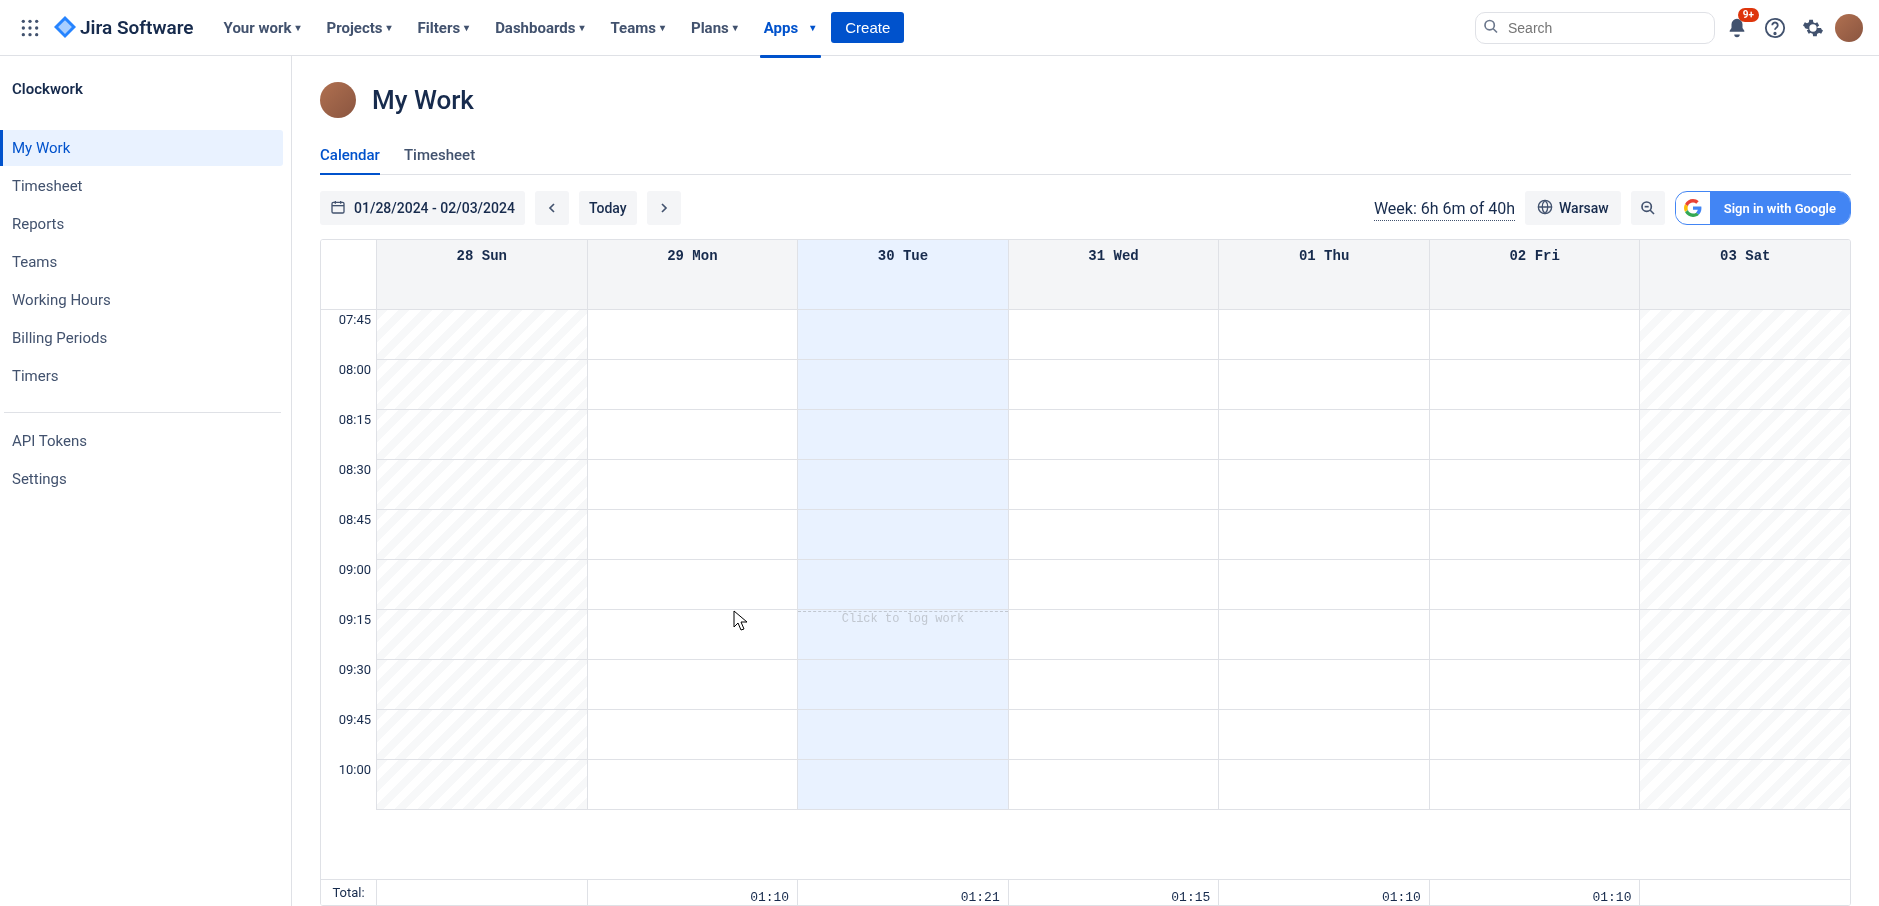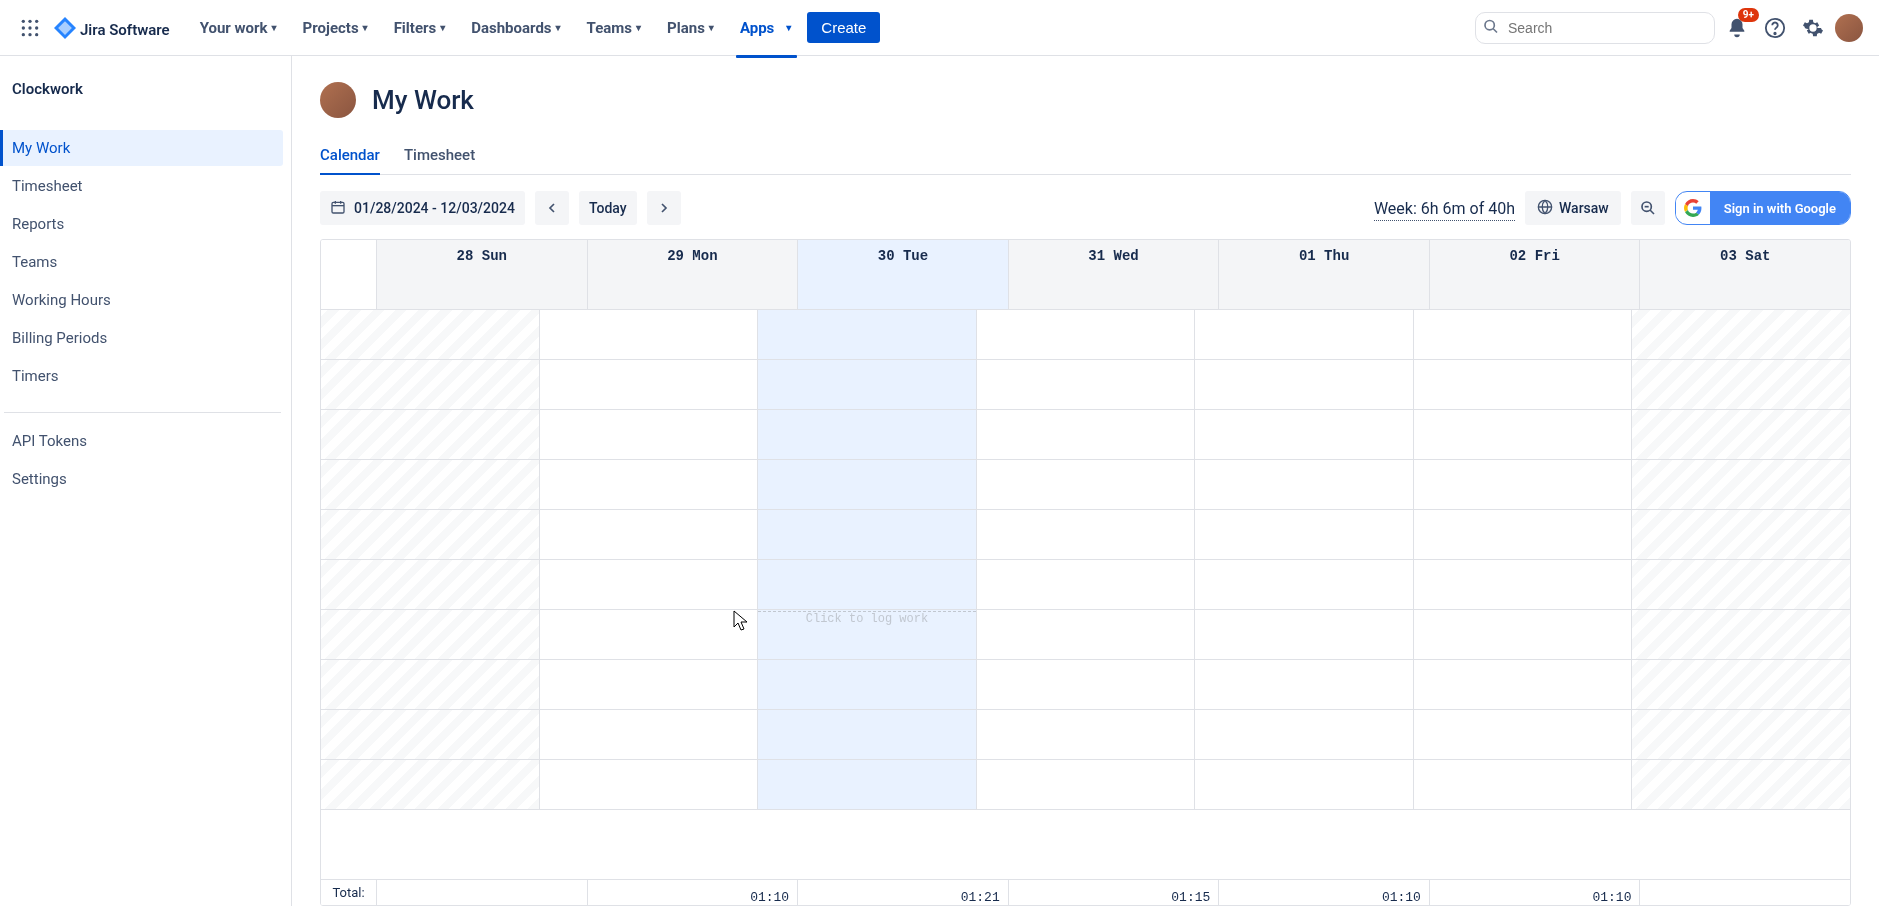--- a/index.html
+++ b/index.html
@@ -26,21 +26,21 @@
 
 .topnav{
   display:flex;
   align-items:center;
   height:56px;
   border-bottom:1px solid var(--border);
   padding:0 16px;
   gap:6px;
 }
 .app-switcher{width:28px;height:28px;display:flex;align-items:center;justify-content:center;border-radius:3px;cursor:pointer;}
-.logo-wrap{display:flex;align-items:flex-end;gap:4px;margin-left:4px;margin-right:14px;font-weight:600;font-size:15px;color:var(--text-dark);}
+.logo-wrap{display:flex;align-items:flex-start;gap:4px;margin-left:4px;margin-right:14px;font-weight:600;font-size:19px;color:var(--text-dark);}
 .nav-item{
   padding:6px 10px;
   border-radius:3px;
   color:var(--text-medium);
   cursor:pointer;
   display:flex;
   align-items:center;
   gap:4px;
   font-size:15px;
   font-weight:700;
@@ -284,21 +284,21 @@
     <div class="toolbar">
       <div class="tb-btn">
         <span>
           <svg width="16" height="16" viewBox="0 0 24 24" fill="none" stroke="#42526E" stroke-width="2">
               <rect x="3" y="5" width="18" height="16" rx="2"></rect>
               <line x1="3" y1="10" x2="21" y2="10"></line>
               <line x1="8" y1="3" x2="8" y2="7"></line>
               <line x1="16" y1="3" x2="16" y2="7"></line>
             </svg>
         </span>
-        <span>01/28/2024 - 12/03/2024</span>
+        <span>01/28/2024 - 02/03/2024</span>
       </div>
       <div class="tb-btn iconish">
         <svg width="16" height="16" viewBox="0 0 24 24" fill="none" stroke="#42526E" stroke-width="2.5">
             <polyline points="15 6 9 12 15 18"></polyline>
           </svg>
       </div>
       <div class="tb-btn">Today</div>
       <div class="tb-btn iconish">
         <svg width="16" height="16" viewBox="0 0 24 24" fill="none" stroke="#42526E" stroke-width="2.5">
             <polyline points="9 6 15 12 9 18"></polyline>
@@ -361,20 +361,32 @@
             <div class="dayhead">02 Fri</div>
           </div>
         <div class="daycol weekend">
             <div class="dayhead">03 Sat</div>
           </div>
       </div>
 
       <div class="cal-body">
         <span class="scroll-arrow">▲</span>
         <div class="cal-body-inner" id="cal-body-inner">
+            <div class="timecol">
+              <div class="timelabel">07:45</div>
+              <div class="timelabel">08:00</div>
+              <div class="timelabel">08:15</div>
+              <div class="timelabel">08:30</div>
+              <div class="timelabel">08:45</div>
+              <div class="timelabel">09:00</div>
+              <div class="timelabel">09:15</div>
+              <div class="timelabel">09:30</div>
+              <div class="timelabel">09:45</div>
+              <div class="timelabel">10:00</div>
+            </div>
             <div class="daycol weekend">
               <div class="cell"></div>
               <div class="cell"></div>
               <div class="cell"></div>
               <div class="cell"></div>
               <div class="cell"></div>
               <div class="cell"></div>
               <div class="cell"></div>
               <div class="cell"></div>
               <div class="cell"></div>

